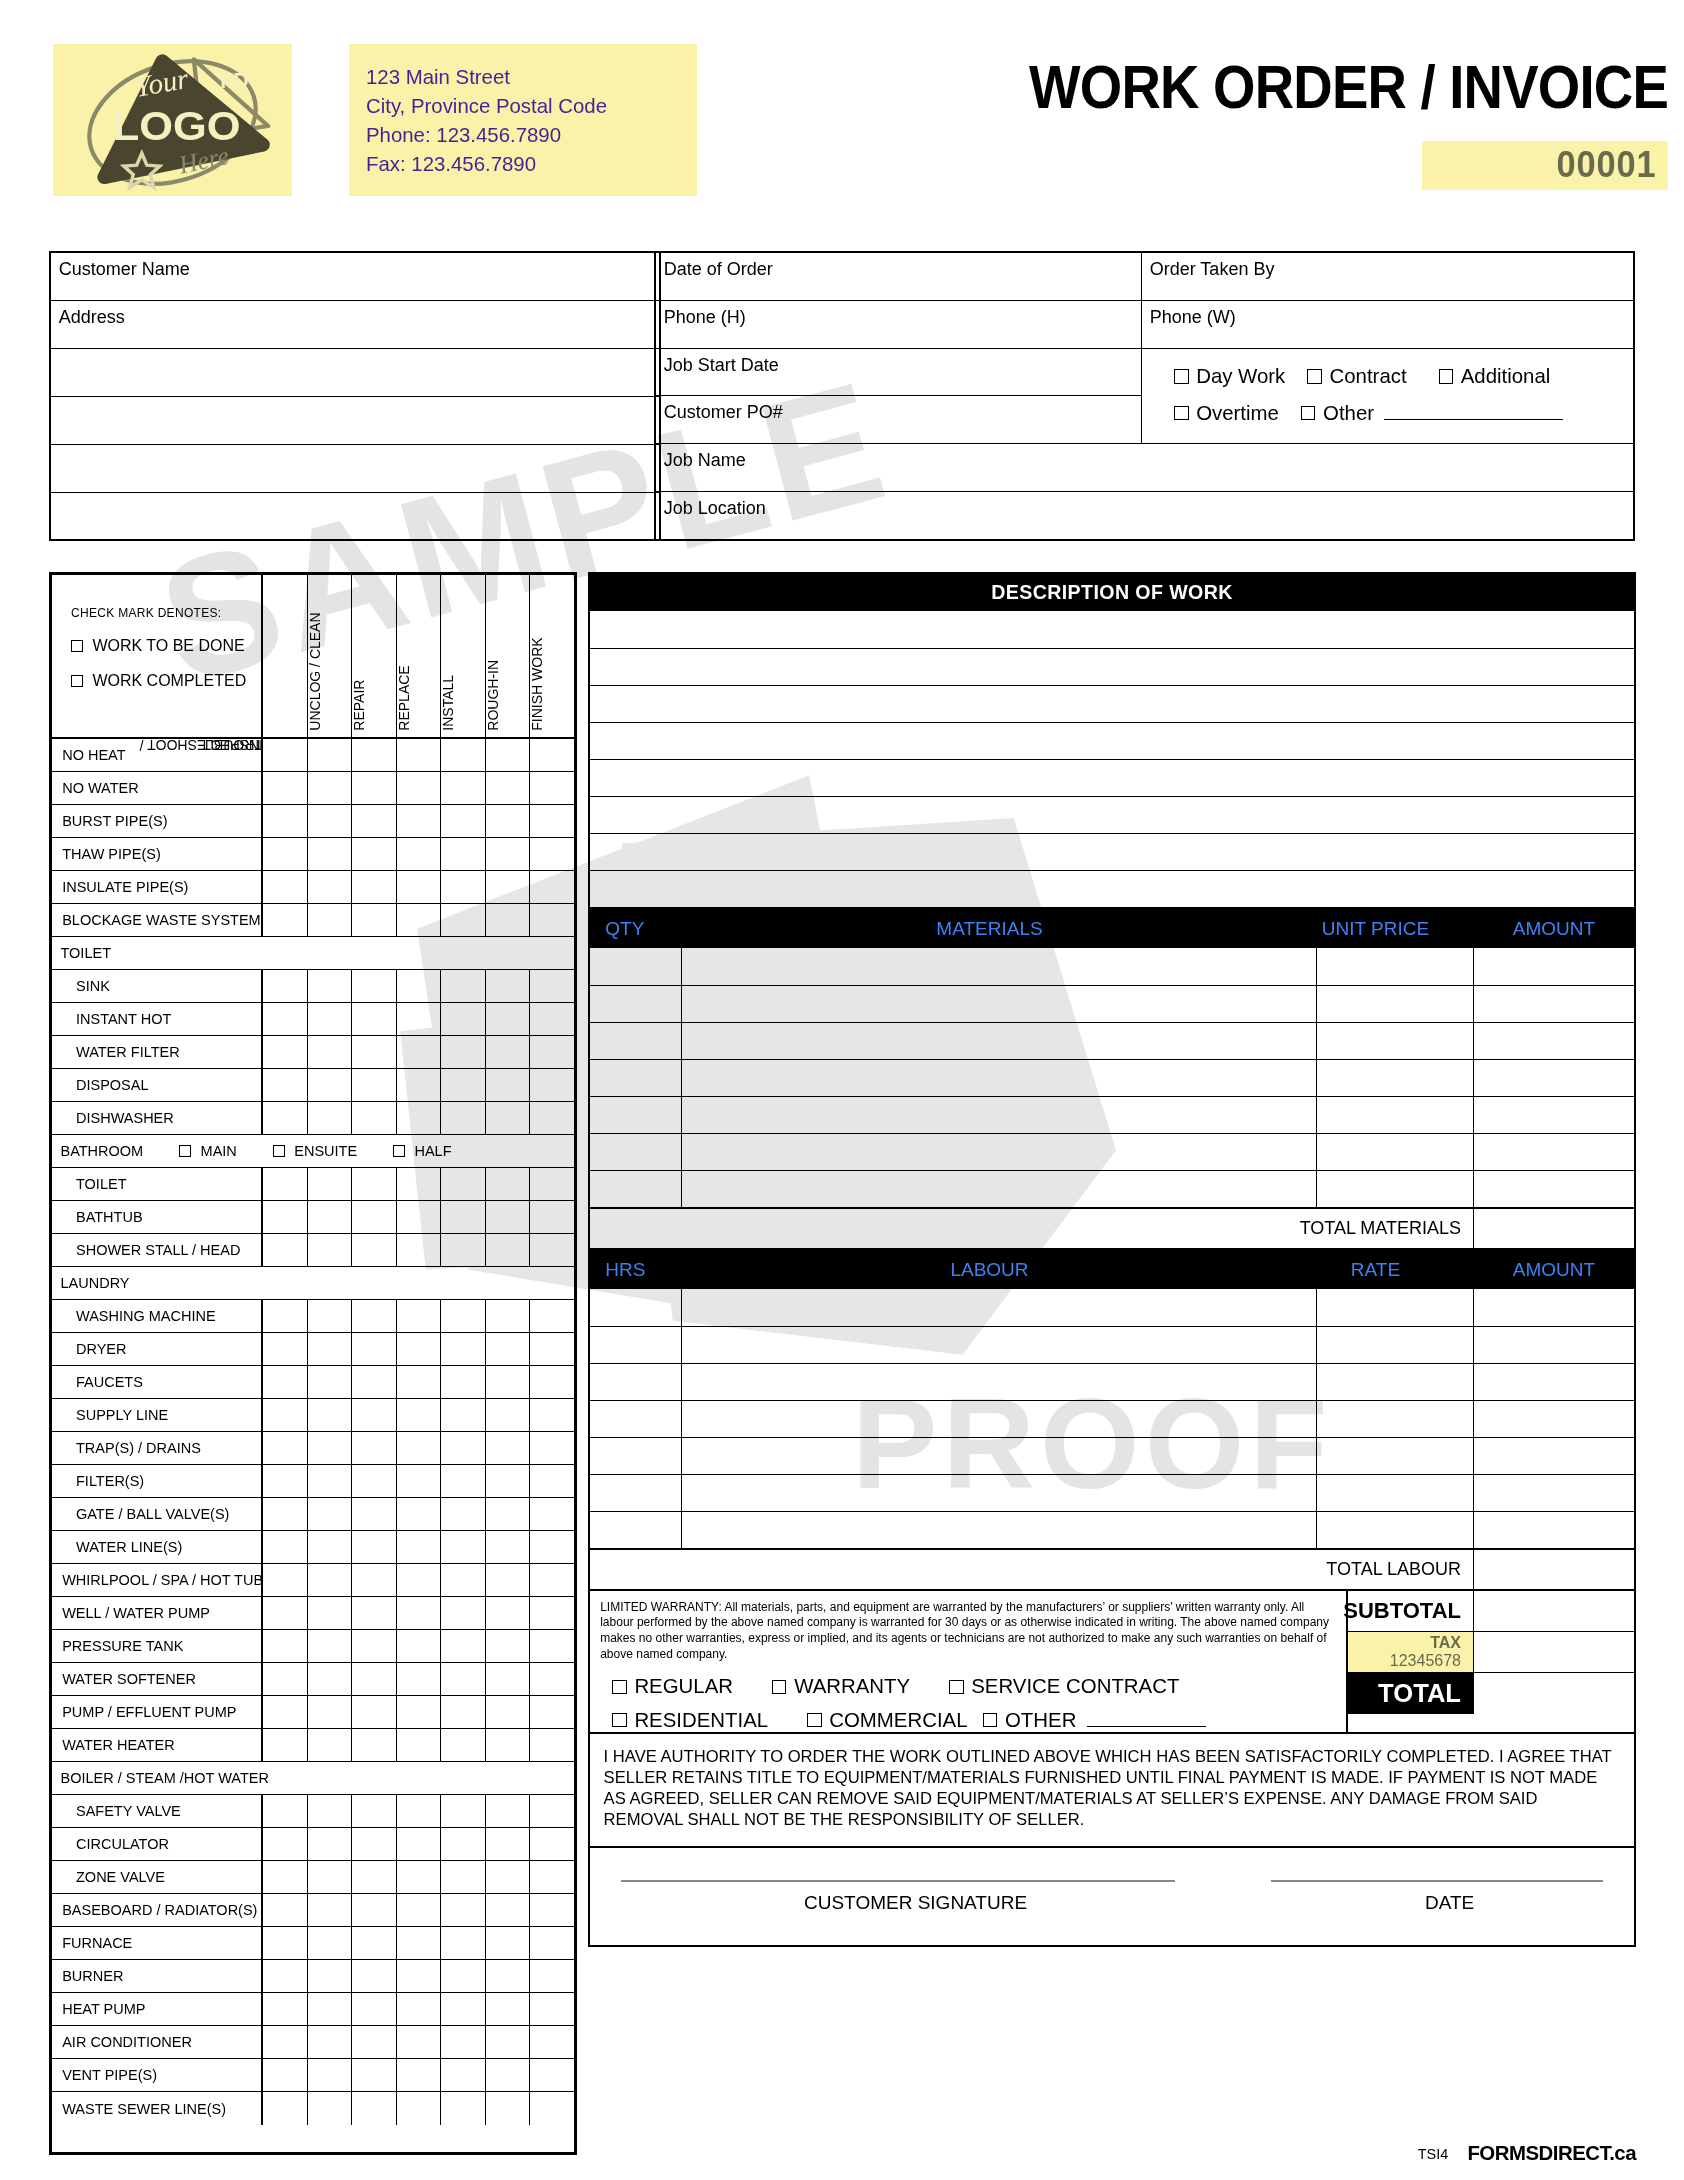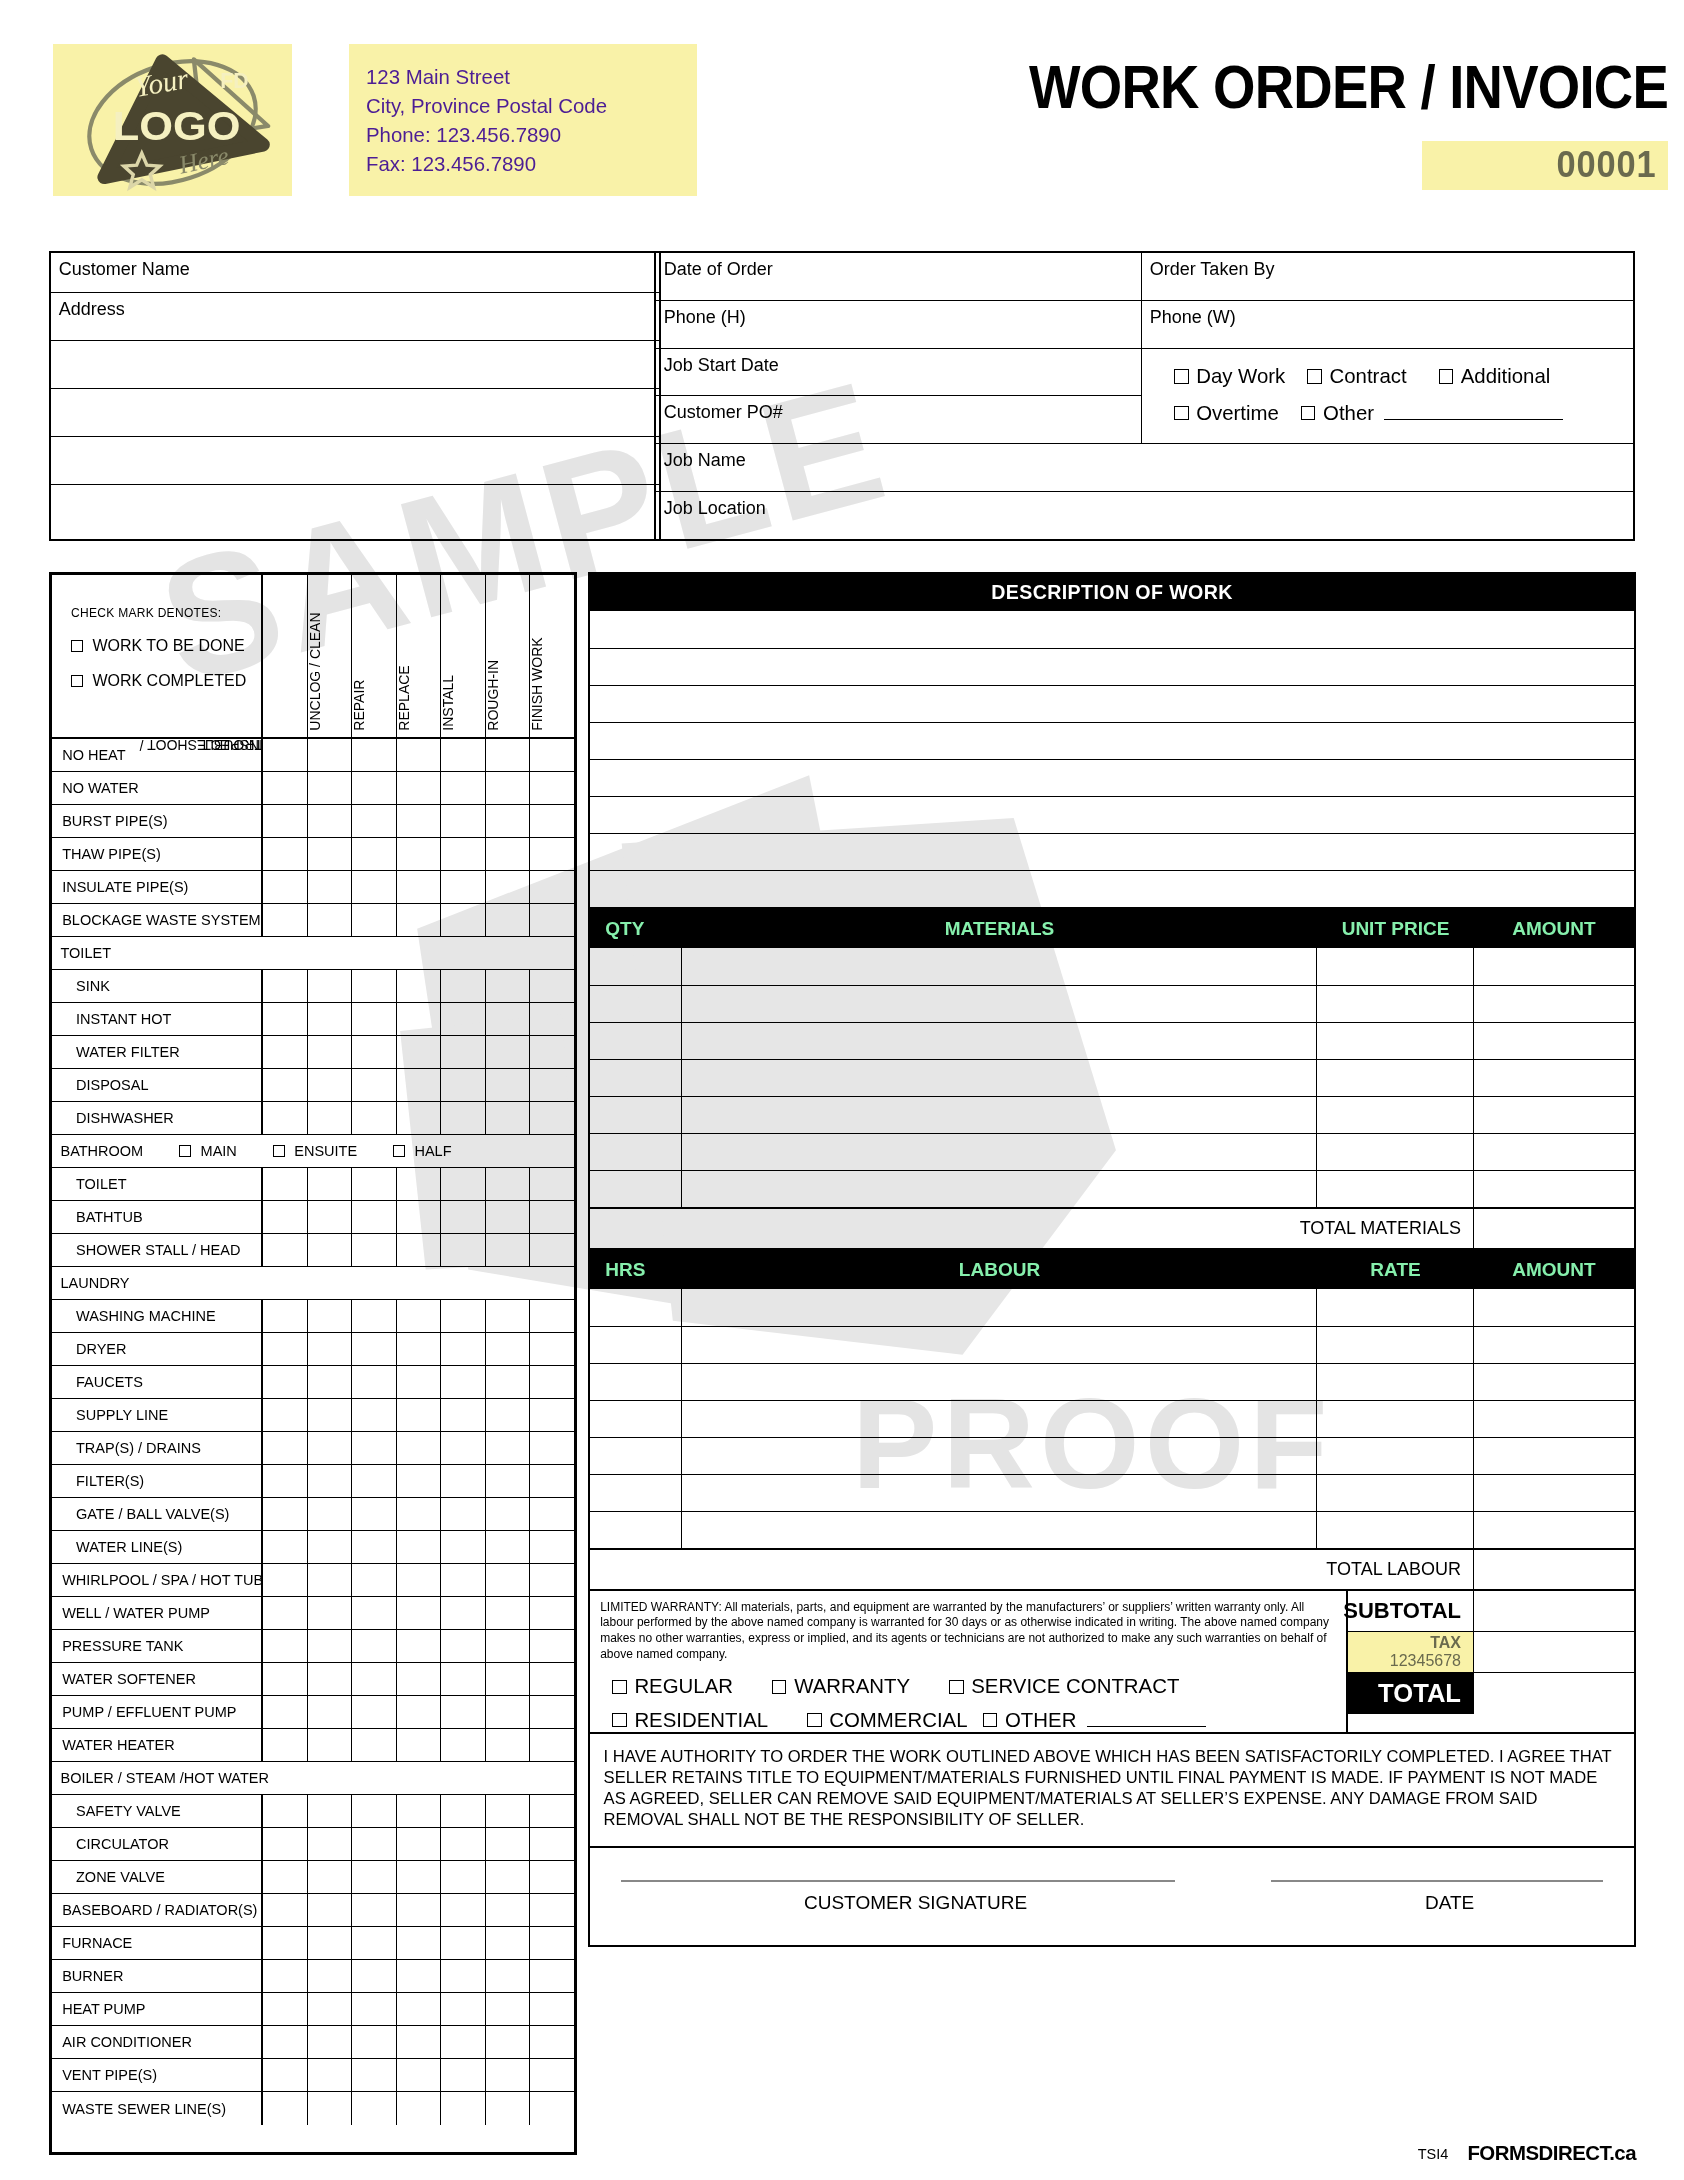--- a/index.html
+++ b/index.html
@@ -162,21 +162,21 @@
     display:flex; align-items:center; justify-content:center;
   }
 
   #dow-box { border:2.6px solid #000; }
   #dow-head { height:37px; }
   .dowrow { height:37px; border-top:1.7px solid #000; }
   .dowrow.first { border-top:none; }
 
   
   .tbl { border:2.6px solid #000; border-top:none; }
-  .thead { height:39px; display:flex; background:#000; color:#86efac; font-weight:bold; font-size:19px; }
+  .thead { height:39px; display:flex; background:#000; color:#3b82f6; font-weight:normal; font-size:19px;gap:20px; }
   .th { display:flex; align-items:center; }
   .th.qty { width:92px; padding-left:15.3px; }
   .th.desc { flex:1; justify-content:center; }
   .th.unit { width:157px; justify-content:center; }
   .th.amt  { width:160px; justify-content:center; }
 
   .trow { height:37px; display:flex; border-top:1.7px solid #000; }
   .trow.first { border-top:none; }
   .td { }
   .td.qty  { width:92px; border-right:1.7px solid #000; }
@@ -271,21 +271,21 @@
     <div class="ln">Fax: 123.456.7890</div>
   </div>
 
   <div id="title">WORK ORDER / INVOICE</div>
   <div id="invno-box">
     <div id="invno">00001</div>
   </div>
 </div>
 
 <div class="blk" id="cust-blk">
-  <div class="hrow" style="height:40px">
+  <div class="hrow" style="height:48px">
     <div class="lbl">Customer Name</div>
   </div>
   <div class="hrow" style="height:48px">
     <div class="lbl">Address</div>
   </div>
   <div class="hrow" style="height:48px"></div>
   <div class="hrow" style="height:48px"></div>
   <div class="hrow" style="height:48px"></div>
   <div class="hrow" style="height:46px"></div>
 </div>

